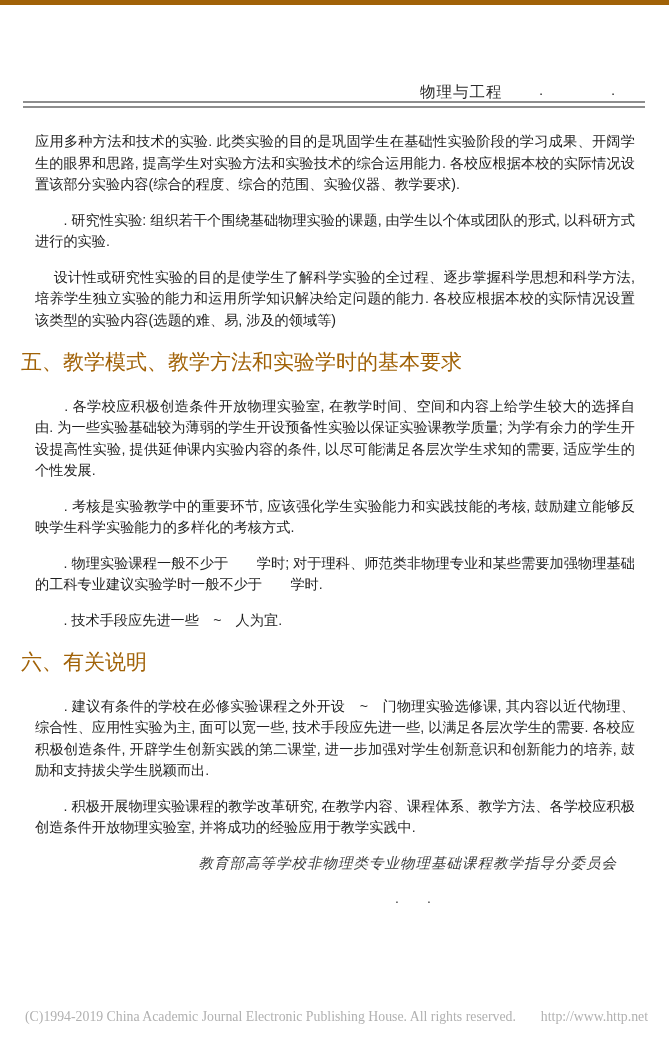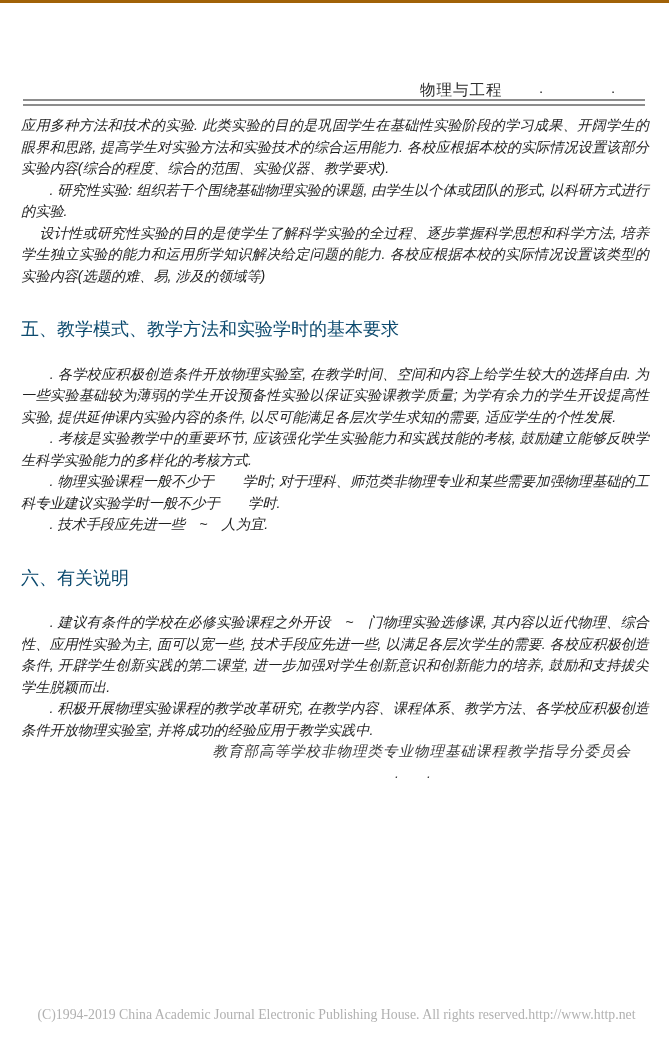--- a/index.html
+++ b/index.html
@@ -4,21 +4,21 @@
 <style>
   html, body { margin: 0; padding: 0; background: #ffffff; }
   .page {
     position: relative;
     width: 669px;
     height: 1046px;
     background: #ffffff;
     font-family: "Liberation Sans", sans-serif;
     color: #1f1f1f;
     overflow: hidden;
-    border-top: 3px solid #a16207;
+    border-top: 5px solid #a16207;
     box-sizing: border-box;
   }
   
   .header-title {
     position: absolute;
     left: 420px;
     top: 77px;
     font-size: 15.5px;
     letter-spacing: 1px;
     color: #2b2b2b;
@@ -39,27 +39,27 @@
   
   .doc-body {
     position: absolute;
     left: 21px;
     top: 112px;
     width: 628px;
     font-size: 14.2px;
     line-height: 21.5px;
     text-align: justify;
   }
-  .doc-body p { margin: 0; font-style: italic; }
+  .doc-body p { margin: 14px; }
   .sec-heading {
-    margin: 32px 0 23px 0;
-    font-size: 18px;
+    margin: 20px 0 23px 0;
+    font-size: 21px;
     font-weight: normal;
     line-height: 21.5px;
-    color: #0c4a6e;
+    color: #a16207;
   }
   .signature {
     margin-top: 15px;
     text-align: right;
     padding-right: 18px;
     font-family: "Liberation Serif", serif;
     font-style: italic;
     font-size: 14.5px;
     letter-spacing: 1px;
     color: #3a3a3a;
@@ -71,21 +71,21 @@
     font-size: 14px;
     color: #3a3a3a;
   }
   
   .footer {
     position: absolute;
     left: 25px;
     width: 623px;
     top: 1004px;
     display: flex;
-    justify-content: center;
+    justify-content: space-between;
     font-family: "Liberation Serif", serif;
     font-size: 13.8px;
     color: #b1b1b1;
     white-space: nowrap;
   }
 </style>
 </head>
 <body>
 
 <div class="page">

